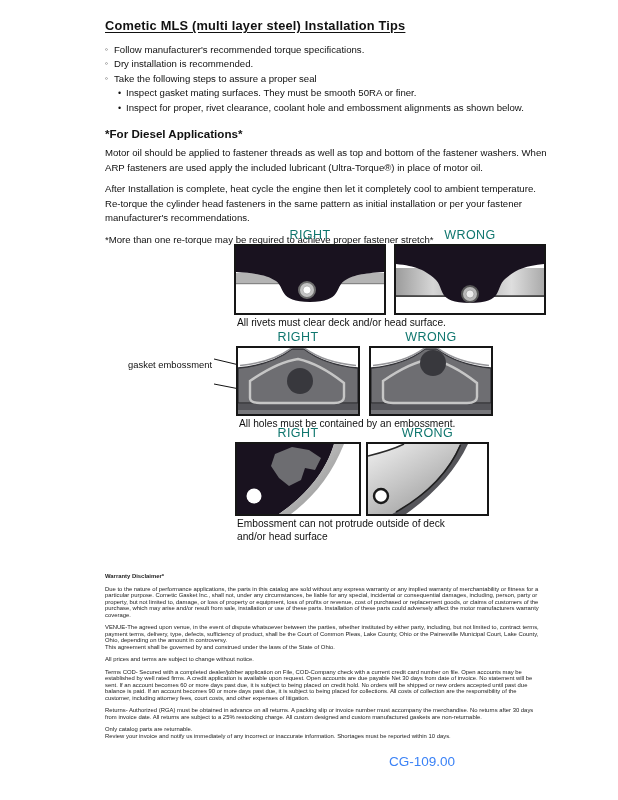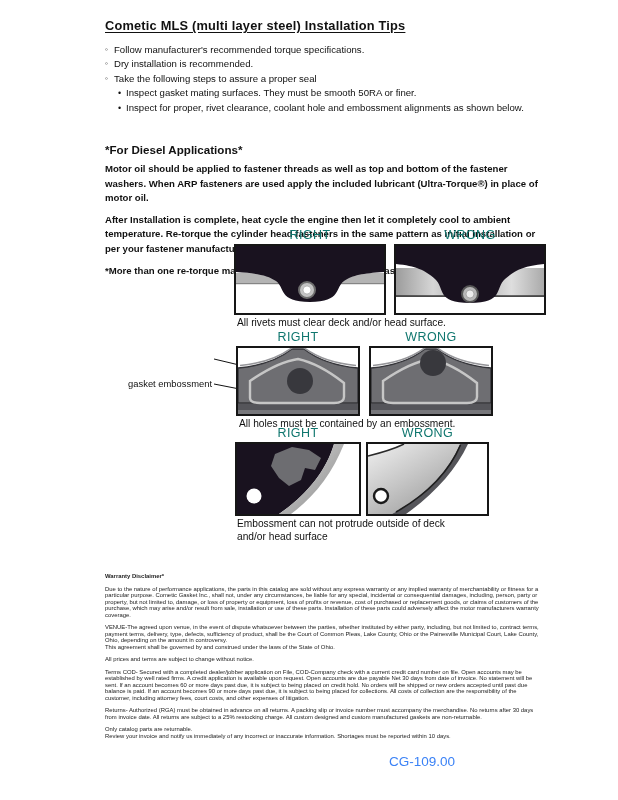--- a/index.html
+++ b/index.html
@@ -11,22 +11,22 @@
   .head { position:absolute; left:105px; top:18px; width:445px; }
   .title {
     font-size:12.8px; font-weight:bold; letter-spacing:0.2px;
     text-decoration:underline; text-underline-offset:2px; margin:0 0 10px 0;
   }
   .bullets { font-size:9.6px; line-height:14.4px; }
   .b { display:flex; }
   .b .m1 { width:9px; font-size:8px; flex:none; }
   .sb { display:flex; padding-left:13px; }
   .sb .m2 { width:8px; font-size:9px; flex:none; }
-  .diesel-h { font-size:11.6px; font-weight:bold; margin:28px 0 6px 0; }
-  .para { font-size:9.6px; line-height:14.6px; margin:0 0 7px 0; width:442px;font-weight:bold; }
+  .diesel-h { font-size:11.6px; font-weight:bold; margin:12px 0 6px 0; }
+  .para { font-size:9.6px; line-height:14.6px; margin:0 0 7px 0; width:442px; }
   
   .dlabel { position:absolute; font-size:12.5px; letter-spacing:0.4px; text-align:center; color:#0f766e; }
   .cap { position:absolute; font-size:10.2px; line-height:13px; color:#111; }
   .ann { position:absolute; font-size:9.4px; line-height:11.5px; text-align:right; color:#111; }
   
   .panel { position:absolute; border:2px solid #161616; background:#fff; display:block; }
   .overlay { position:absolute; pointer-events:none; }
   
   .fineprint { position:absolute; left:105px; top:573px; width:437px; }
   .fineprint p { margin:0 0 6px 0; font-size:5.9px; line-height:6.5px; color:#222; }
@@ -111,21 +111,21 @@
     <path d="M0,0 H148 V18 C128,20 119,24 109,33 C99,42 108,57 74,57 C40,57 49,42 39,33 C29,24 20,20 0,18 Z" fill="#19121f"></path>
     <circle cx="74" cy="48" r="8" fill="#b8b8b8" stroke="#555555" stroke-width="2"></circle>
     <circle cx="74" cy="48" r="4" fill="#ececec" stroke="#888888" stroke-width="0.6"></circle>
   </svg>
 
   <div class="cap" style="left:237px;top:316px;">All rivets must clear deck and/or head surface.</div>
 
   <div class="dlabel" style="left:236px;top:330px;width:124px;">RIGHT</div>
   <div class="dlabel" style="left:369px;top:330px;width:124px;">WRONG</div>
 
-  <div class="ann" style="left:118px;top:378px;width:94px;white-space:nowrap;">gasket embossment</div>
+  <div class="ann" style="left:118px;top:359px;width:94px;white-space:nowrap;">gasket embossment</div>
 
   <svg class="overlay" style="left:105px;top:336px;" width="210" height="66" viewBox="0 0 210 66">
     <line x1="109" y1="23" x2="193" y2="43" stroke="#111" stroke-width="1"></line>
     <line x1="109" y1="48" x2="155" y2="57" stroke="#111" stroke-width="1"></line>
   </svg>
 
   <svg class="panel" style="left:236px;top:346px;" width="120" height="66" viewBox="0 0 120 66" preserveAspectRatio="none">
     <rect x="0" y="0" width="120" height="66" fill="#ffffff"></rect>
     <path d="M0,20 C22,18 40,12 54,1 L66,1 C80,12 98,18 120,20 L120,66 L0,66 Z" fill="#6e6e72" stroke="#35353a" stroke-width="1.4"></path>
     <path d="M2,17.5 C24,15.5 42,9 55,-1" fill="none" stroke="#96969a" stroke-width="1.6"></path>

